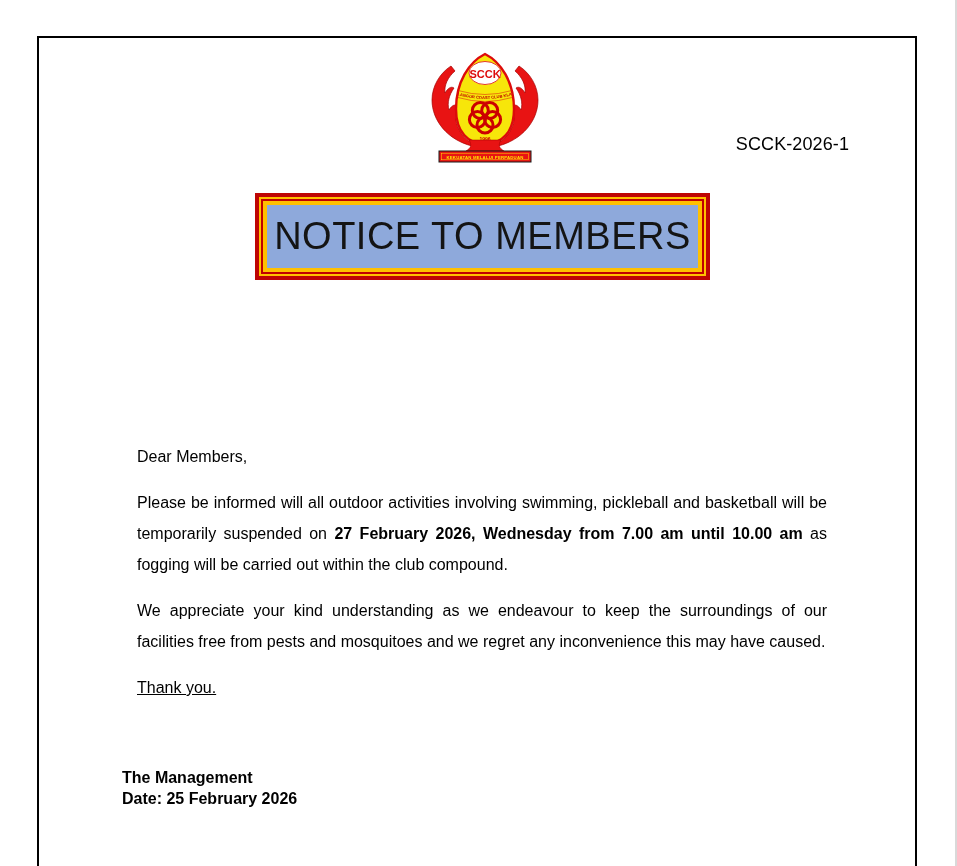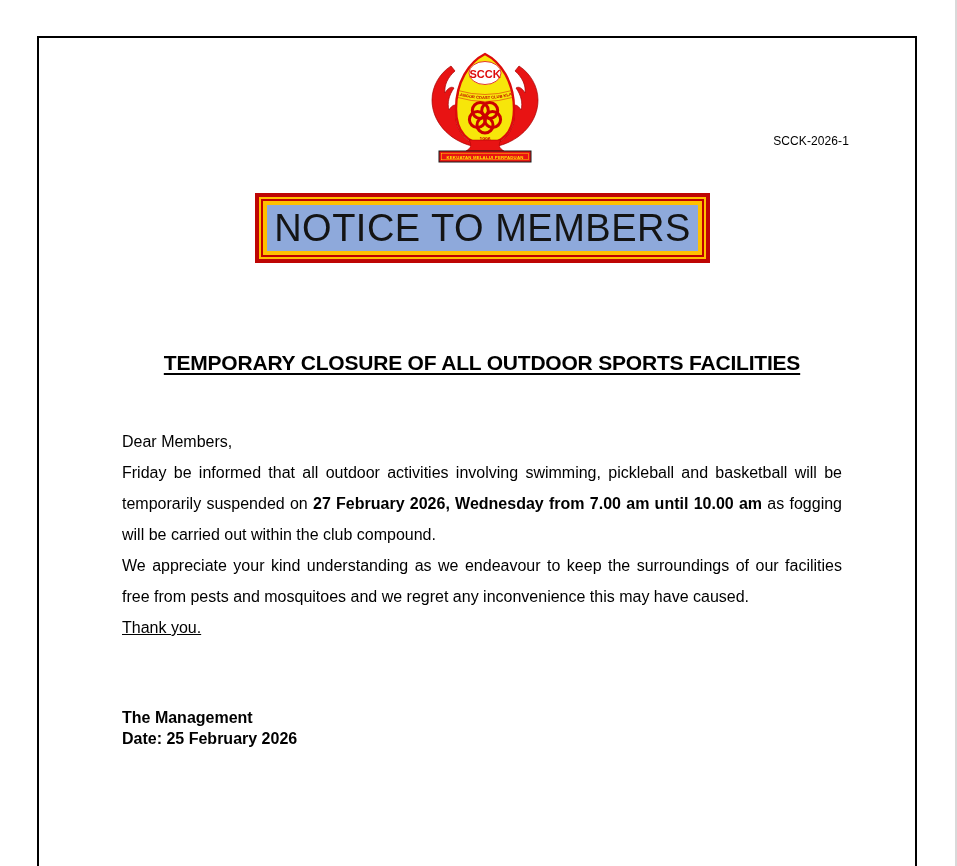--- a/index.html
+++ b/index.html
@@ -23,27 +23,27 @@
   .right-edge {
     position: absolute; right: 0; top: 0;
     width: 2px; height: 100%;
     background: #d9d9d9;
   }
 
   .logo { position: absolute; left: 415px; top: 50px; width: 140px; height: 116px; }
 
   .ref {
     position: absolute; top: 134px; right: 108px;
-    font-size: 12px; letter-spacing: 0.1px;
+    font-size: 18px; letter-spacing: 0.1px;
   }
 
   
   .banner {
     position: absolute; left: 255px; top: 193px;
-    width: 455px; height: 70px;
+    width: 455px; height: 87px;
     box-sizing: border-box;
     border: 4px solid #be0504;
     background: #ffc000;
     padding: 2px;
   }
   .banner-mid {
     height: 100%; box-sizing: border-box;
     border: 2px solid #c00000;
     background: #ffc000;
     padding: 4px;
@@ -62,21 +62,21 @@
     font-size: 21px; font-weight: bold; letter-spacing: -0.2px;
     text-decoration: underline;
     text-decoration-thickness: 2px;
     text-underline-offset: 3px;
   }
 
   .content {
     position: absolute; left: 122px; top: 426px; width: 720px;
     font-size: 16px; line-height: 31px;
   }
-  .content p { margin: 0; }
+  .content p { margin: 15px; }
   .para { text-align: justify; }
   .p1 { margin-top: 23px; }
   .p2 { margin-top: 31px; }
   .thanks { margin-top: 32px; text-decoration: underline; }
   .signature { margin-top: 64px; font-weight: bold; line-height: 21px; }
 </style>
 </head>
 <body>
 
 <div class="page">
@@ -123,25 +123,24 @@
   <div class="ref">SCCK-2026-1</div>
 
   <div class="banner">
     <div class="banner-mid">
       <div class="banner-inner">
         <span>NOTICE TO MEMBERS</span>
       </div>
     </div>
   </div>
 
-  <div class="heading">TEMPORARY CLOSURE OF ALL OUTDOOR SPORTS FACILITIES</div>
 
   <div class="content">
     <p class="salutation">Dear Members,</p>
-    <p class="para p1"><span>Friday be informed that all outdoor activities involving swimming, pickleball and basketball will be temporarily suspended on </span><b>27 February 2026, Wednesday from 7.00 am until 10.00 am</b><span> as fogging will be carried out within the club compound.</span></p>
+    <p class="para p1"><span>Please be informed will all outdoor activities involving swimming, pickleball and basketball will be temporarily suspended on </span><b>27 February 2026, Wednesday from 7.00 am until 10.00 am</b><span> as fogging will be carried out within the club compound.</span></p>
     <p class="para p2">We appreciate your kind understanding as we endeavour to keep the surroundings of our facilities free from pests and mosquitoes and we regret any inconvenience this may have caused.</p>
     <p class="thanks">Thank you.</p>
     <div class="signature">
       <div>The Management</div>
       <div>Date: 25 February 2026</div>
     </div>
   </div>
 
 </div>
 

